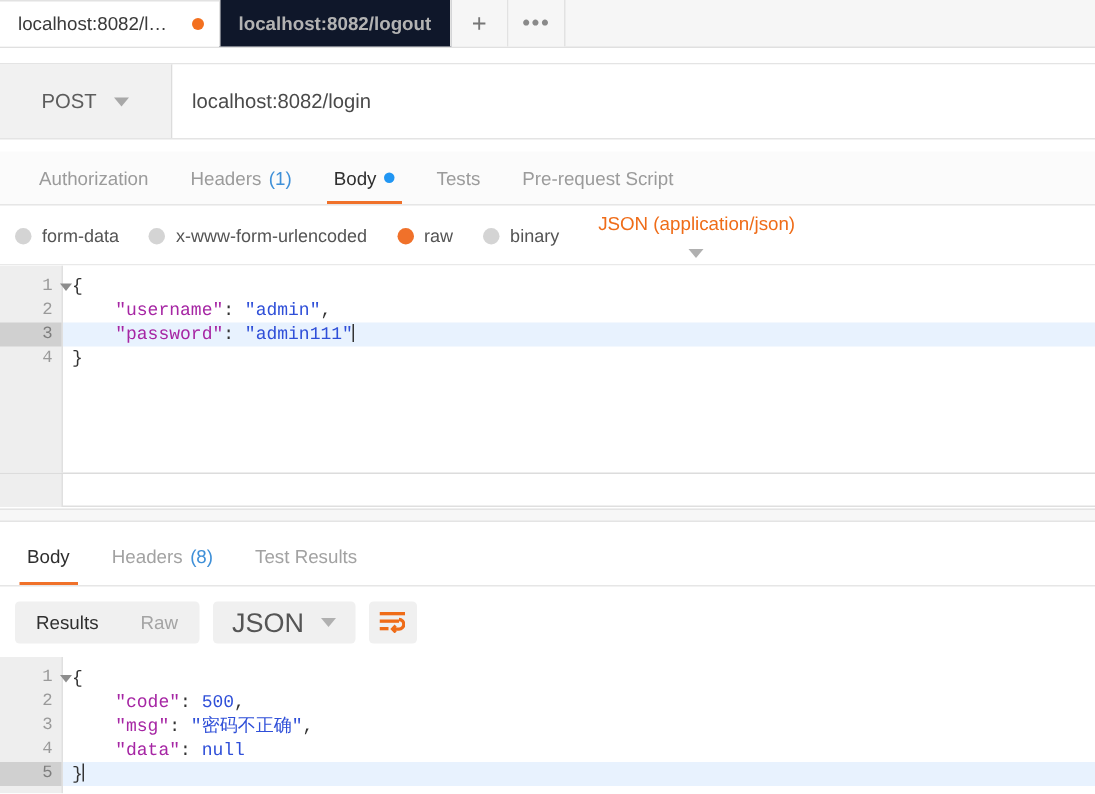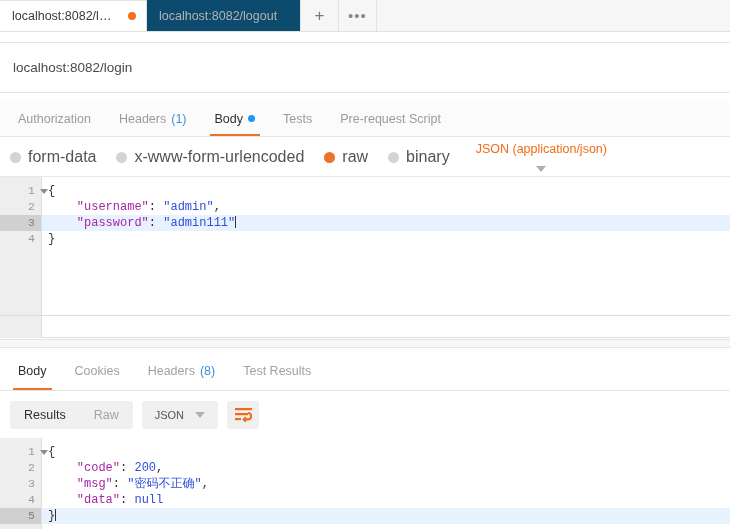--- a/index.html
+++ b/index.html
@@ -27,22 +27,23 @@
     border-left: 1px solid #e2e2e2;
     margin-left: -1px;
     white-space: nowrap;
   }
   .req-tab.active {
     background: #ffffff;
     color: #3a3a3a;
     border-top: 1px solid #e2e2e2;
   }
   .req-tab.inactive {
-    background: #0c4a6e;
+    background: #0f172a;
     color: #b3b3b3;
+    font-weight: bold;
   }
   .tab-label { overflow: hidden; text-overflow: ellipsis; }
   .unsaved-dot {
     width: 8px; height: 8px; border-radius: 50%;
     background: #f3701f; margin-left: 13px; flex: 0 0 auto;
   }
   .tab-btn {
     height: 31px; width: 38px;
     display: flex; align-items: center; justify-content: center;
     color: #8f8f8f; font-size: 16px;
@@ -81,21 +82,21 @@
     font-size: 13.5px; color: #4a4a4a;
     background: #ffffff;
   }
 
   
   .reqtabs {
     position: absolute; left: 0; top: 101px; width: 730px; height: 36px;
     background: #fbfbfb;
     border-bottom: 1px solid #e6e6e6;
     display: flex; align-items: stretch;
-    padding-left: 4px;
+    padding-left: 12px;
   }
   .rtab {
     display: flex; align-items: center; gap: 5px;
     padding: 0 14px;
     font-size: 12.5px; color: #9b9b9b;
     position: relative;
   }
   .rtab.active { color: #2f2f2f; justify-content: center; }
   .rtab.active::after {
     content: ""; position: absolute; left: 9px; right: 9px; bottom: 0;
@@ -111,21 +112,21 @@
   .bodytype {
     position: absolute; left: 0; top: 138px; width: 730px; height: 39px;
     background: #ffffff;
     border-bottom: 1px solid #e9e9e9;
     display: flex; align-items: center;
     padding-left: 10px;
   }
   .radio-opt {
     display: flex; align-items: center; gap: 7px;
     margin-right: 20px;
-    font-size: 16px; color: #545454;
+    font-size: 12px; color: #545454;
   }
   .radio {
     width: 11px; height: 11px; border-radius: 50%;
     background: #d4d4d4; flex: 0 0 auto;
   }
   .radio.on { background: #f0712a; }
   .json-type {
     display: flex; align-items: center; gap: 10px;
     margin-left: 6px;
     font-size: 12.5px; color: #ef6c18; flex-direction: column;
@@ -235,21 +236,21 @@
   }
   .seg {
     padding: 0 14px; font-size: 12.5px; color: #a4a4a4;
     line-height: 28px;
   }
   .seg.active { color: #2f2f2f; }
   .fmtbox {
     height: 28px; background: #f0f0f0; border-radius: 3px;
     display: flex; align-items: center; gap: 11px;
     padding: 0 13px;
-    font-size: 11px; color: #555;
+    font-size: 18px; color: #555;
   }
   .wrapbtn {
     width: 32px; height: 28px; background: #f0f0f0; border-radius: 3px;
     display: flex; align-items: center; justify-content: center;
   }
 
   #resp-editor { top: 438px; height: 91px; }
 </style>
 </head>
 <body>
@@ -264,20 +265,24 @@
   </div>
   <div class="tab-btn plus">
     <span>+</span>
   </div>
   <div class="tab-btn more">
     <span>•••</span>
   </div>
 </div>
 
 <div class="urlbar">
+  <div class="method-box">
+    <span>POST</span>
+    <span class="caret"></span>
+  </div>
   <div class="url-input">
     <span>localhost:8082/login</span>
   </div>
 </div>
 
 <div class="reqtabs">
   <div class="rtab">
     <span>Authorization</span>
   </div>
   <div class="rtab">
@@ -336,23 +341,20 @@
 
 <div class="editor-foot">
   <div class="footgutter"></div>
 </div>
 
 <div class="splitter"></div>
 
 <div class="resptabs">
   <div class="rtab active">
     <span>Body</span>
-  </div>
-  <div class="rtab">
-    <span>Cookies</span>
   </div>
   <div class="rtab">
     <span>Headers</span>
     <span class="count">(8)</span>
   </div>
   <div class="rtab">
     <span>Test Results</span>
   </div>
 </div>
 
@@ -383,18 +385,18 @@
 <div class="editor" id="resp-editor">
   <div class="gutter" id="resp-gutter">
       <div class="gnum">1<span class="gfold"></span></div>
       <div class="gnum">2</div>
       <div class="gnum">3</div>
       <div class="gnum">4</div>
       <div class="gnum hl">5</div>
     </div>
   <div class="code" id="resp-code">
       <div class="cline"><span class="p">{</span></div>
-      <div class="cline"><span class="p">    </span><span class="k">"code"</span><span class="p">: </span><span class="n">200</span><span class="p">,</span></div>
+      <div class="cline"><span class="p">    </span><span class="k">"code"</span><span class="p">: </span><span class="n">500</span><span class="p">,</span></div>
       <div class="cline"><span class="p">    </span><span class="k">"msg"</span><span class="p">: </span><span class="s">"密码不正确"</span><span class="p">,</span></div>
       <div class="cline"><span class="p">    </span><span class="k">"data"</span><span class="p">: </span><span class="n">null</span></div>
       <div class="cline hl"><span class="p">}</span><span class="caretbar"></span></div>
     </div>
 </div>
 
 </body></html>

